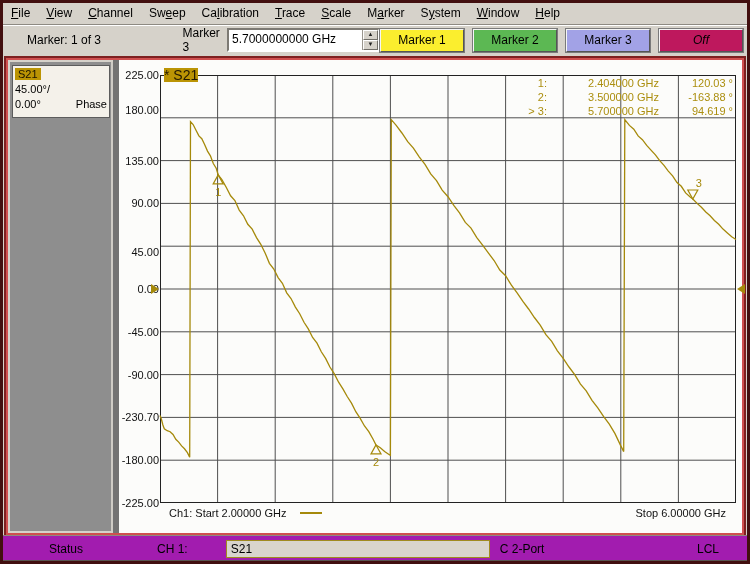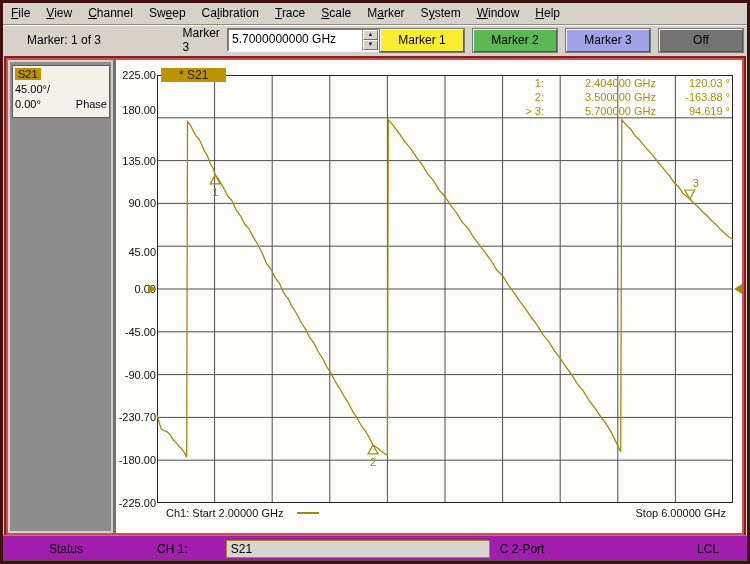--- a/index.html
+++ b/index.html
@@ -26,26 +26,26 @@
   
   .client{position:absolute;left:1px;top:53px;width:738px;height:477px;
           border:2px solid #7e2020;box-shadow:inset 0 0 0 2px #cf4f4f;background:#d6d2ca;}
   .sidebar{position:absolute;left:4px;top:4px;bottom:4px;width:101px;background:#8e8e8e;
            border-right:2px solid #cfccc6;}
   .tracepanel{position:absolute;left:2px;top:3px;width:92px;height:49px;background:#f4f1ea;
               border:1px solid #5c5c5c;font-size:11px;line-height:15px;padding:1px 2px;}
   .chip{background:#bb9404;color:#1c1400;padding:0 3px;}
   .rowsp{display:flex;justify-content:space-between;}
   .graph{position:absolute;left:107px;top:2px;right:2px;bottom:2px;background:#fcfcfa;
-         border-left:3px solid #737373;}
+         border-left:6px solid #737373;}
   .ytick{position:absolute;width:40px;text-align:right;font-size:11px;color:#111;}
   .gridwrap{position:absolute;left:41px;top:15px;width:576px;height:428px;}
   .gridwrap svg{position:absolute;left:0;top:0;overflow:visible;}
   .tracechip{position:absolute;left:4px;top:-7px;background:#bb9404;color:#241a00;
-             font-size:12px;padding:0 18px;line-height:14px;}
+             font-size:14px;padding:0 0;line-height:14px;}
   .readout{position:absolute;right:3px;top:1px;font-size:11px;color:#ab8e0e;line-height:14px;}
   .readout .r{display:flex;}
   .readout .c1{width:32px;text-align:right;}
   .readout .c2{width:112px;text-align:right;}
   .readout .c3{width:74px;text-align:right;}
   .reftri{position:absolute;width:0;height:0;border-top:5px solid transparent;border-bottom:5px solid transparent;}
   .reftri.left{left:32px;border-left:8px solid #a5890a;}
   .reftri.right{left:618px;border-right:8px solid #a5890a;}
   .xlabels{position:absolute;left:46px;right:16px;top:447px;font-size:11px;color:#111;white-space:nowrap;}
   .xlabels .start{margin-left:4px;}
@@ -75,21 +75,21 @@
       <span class="spinval">5.7000000000 GHz</span>
       <span class="spinbtns">
         <span class="spinbtn">▲</span>
         <span class="spinbtn">▼</span>
       </span>
     </span>
     <span class="mkbtns" id="mkbtns">
         <span class="mkbtn" style="background: rgb(251, 238, 46);">Marker 1</span>
         <span class="mkbtn" style="background: rgb(92, 184, 83);">Marker 2</span>
         <span class="mkbtn" style="background: rgb(162, 162, 230);">Marker 3</span>
-        <span class="mkbtn" style="background: #737373;">Off</span>
+        <span class="mkbtn" style="background: #be185d; font-style: italic;">Off</span>
       </span>
   </div>
 
   <div class="client">
     <div class="sidebar">
       <div class="tracepanel">
         <div><span class="chip">S21</span></div>
         <div>45.00°/</div>
         <div class="rowsp">
           <span>0.00°</span>

